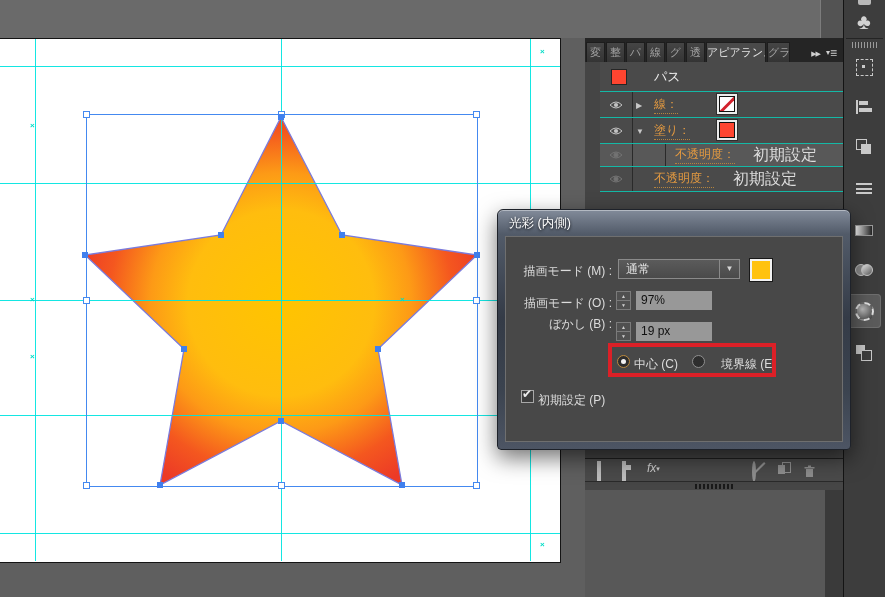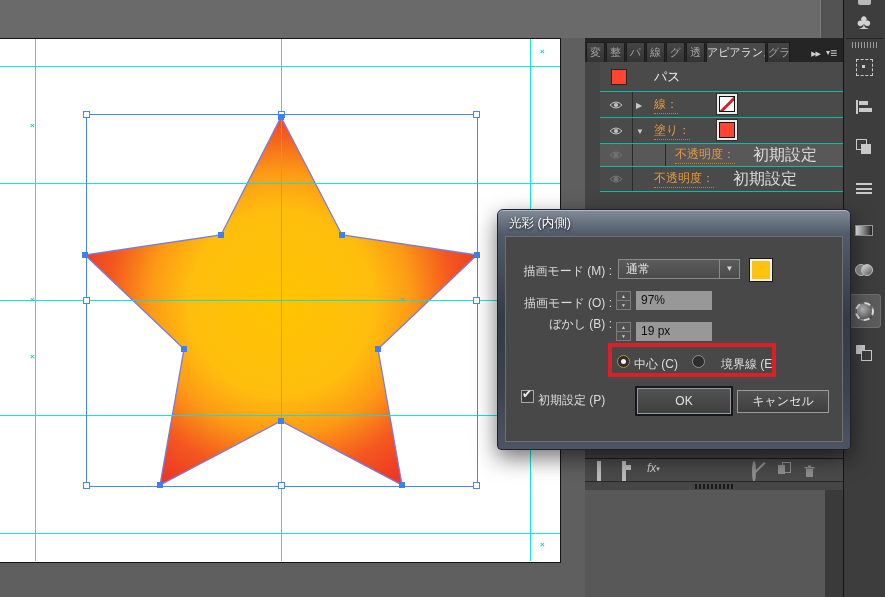--- a/index.html
+++ b/index.html
@@ -355,17 +355,15 @@
       <div class="nfield" style="top:85px">19 px</div>
 
       <div class="redbox" style="border-color: rgb(220, 32, 39);"></div>
       <span class="radio sel" style="left:111px;top:118px"></span>
       <span class="dl" style="left:128px;top:119px">中心 (C)</span>
       <span class="radio" style="left:186px;top:118px"></span>
       <span class="dl" style="left:215px;top:119px">境界線 (E)</span>
 
       <span class="cb"></span>
       <span class="dl" style="left:32px;top:155px">初期設定 (P)</span>
-      <div class="btn btn-ok">OK</div>
-      <div class="btn btn-cancel">キャンセル</div>
     </div>
   </div>
 </div>
 
 </body></html>

